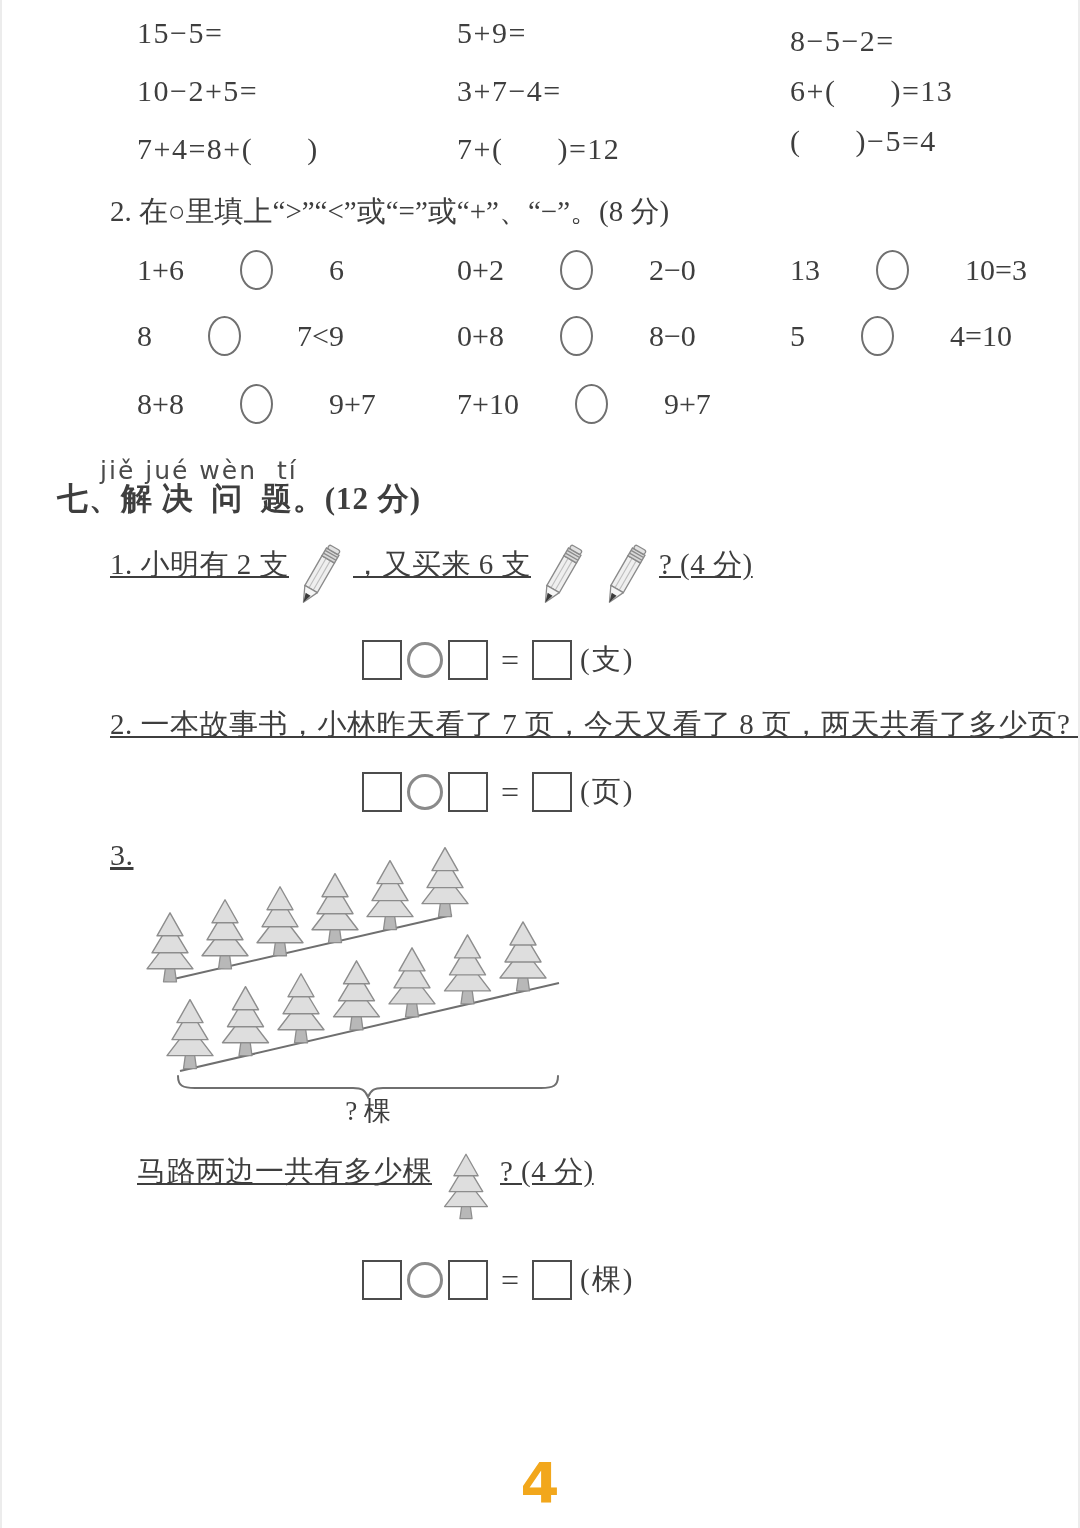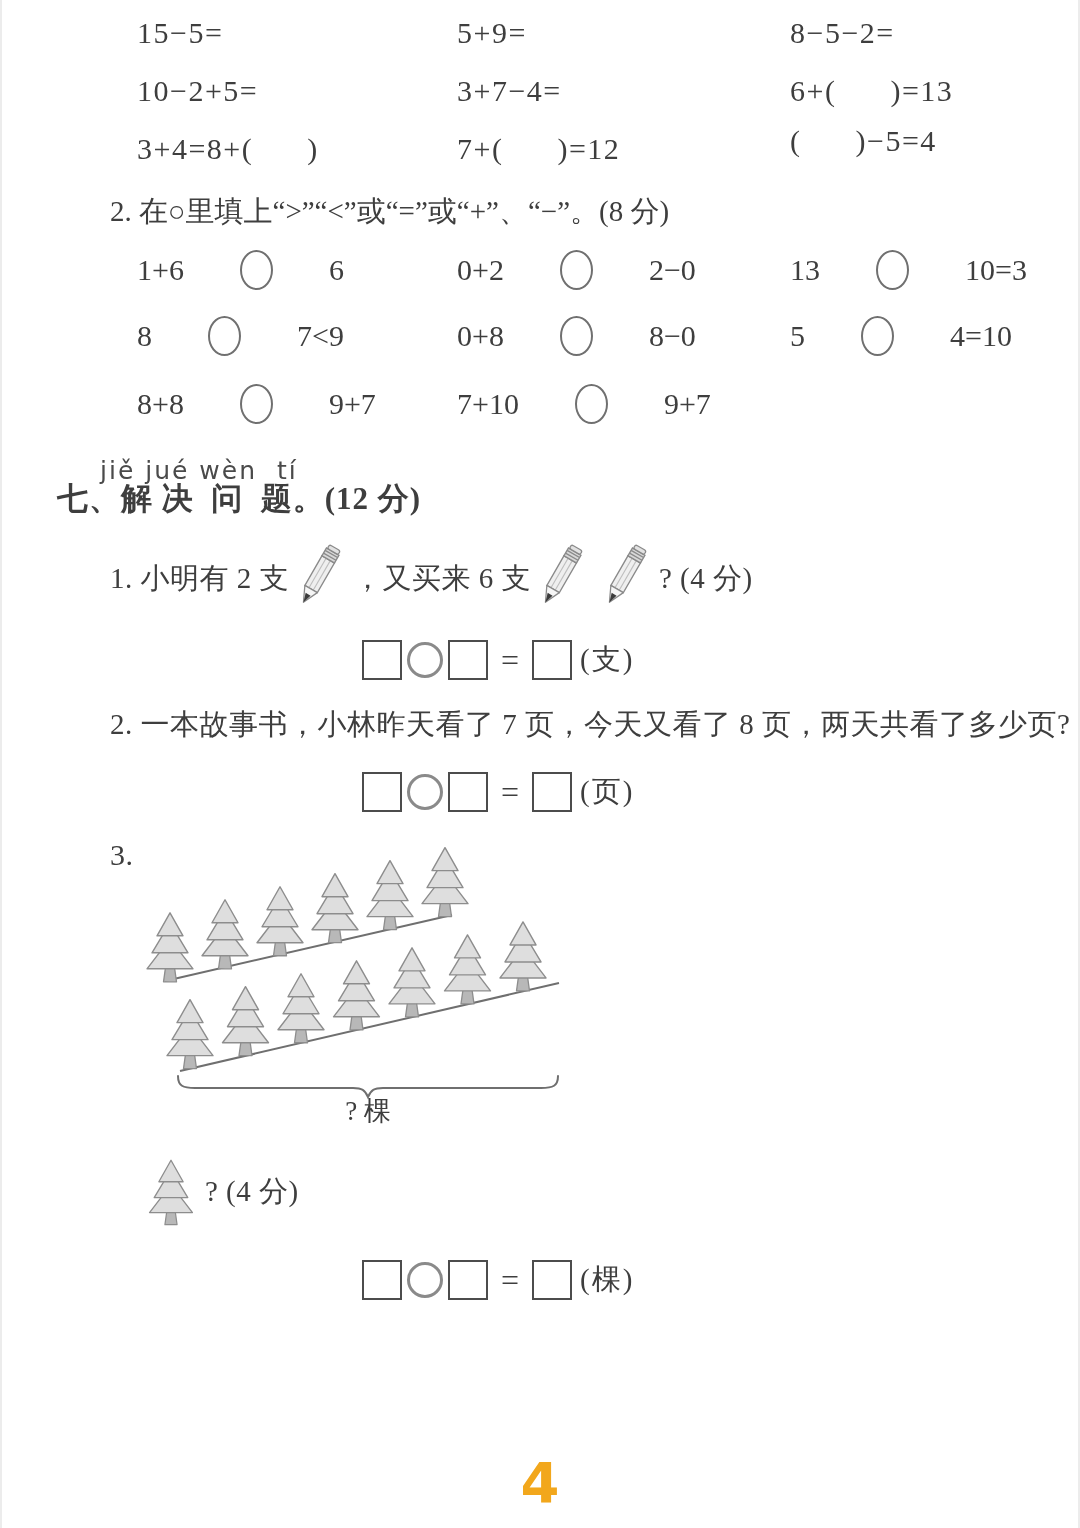--- a/index.html
+++ b/index.html
@@ -48,23 +48,24 @@
     font-size:25px;color:#4a4a4a;
     letter-spacing:2px;white-space:pre;margin-top:8px;
   }
   .sec7-title{
     position:absolute;left:55px;top:478px;
     font-size:31px;font-weight:bold;
     letter-spacing:1px;white-space:pre;
   }
   .qline{
     position:absolute;
-    display:flex;align-items:center;
+    display:flex;align-items:flex-start;
     font-size:29px;white-space:pre;
     letter-spacing:0.5px;
+    text-decoration:underline;
   }
   
   .eq{
     position:absolute;left:360px;
     display:flex;align-items:center;
   }
   .eq .box{
     width:40px;height:40px;
     border:2px solid #4c4c4c;
     background:#fff;
@@ -119,25 +120,25 @@
         <polygon points="-8,14 0,31 8,14" fill="#f6f6f6" stroke="#8a8a8a" stroke-width="1.4" stroke-linejoin="round"></polygon>
         <polygon points="-3.2,20.5 0,31 3.2,20.7" fill="#3c3c3c"></polygon>
       </g>
     </g>
   </defs>
 </svg>
 
 <div>
   <span class="oral-cell c0" style="top:16px">15−5=</span>
   <span class="oral-cell c1" style="top:16px">5+9=</span>
-  <span class="oral-cell c2" style="top:16px">8−5−2=</span>
+  <span class="oral-cell c2" style="top:24px">8−5−2=</span>
   <span class="oral-cell c0" style="top:74px">10−2+5=</span>
   <span class="oral-cell c1" style="top:74px">3+7−4=</span>
   <span class="oral-cell c2" style="top:74px">6+(      )=13</span>
-  <span class="oral-cell c0" style="top:132px">3+4=8+(      )</span>
+  <span class="oral-cell c0" style="top:132px">7+4=8+(      )</span>
   <span class="oral-cell c1" style="top:132px">7+(      )=12</span>
   <span class="oral-cell c2" style="top:124px">(      )−5=4</span>
 </div>
 
 <div>
   <div class="sec-title" style="top:192px">2. 在○里填上“&gt;”“&lt;”或“=”或“+”、“−”。(8 分)</div>
 
   <div class="cmp c0" style="top:250px">
     <span>1+6</span>
     <span class="cmp-circle"></span>
@@ -242,20 +243,21 @@
       <use href="#fir-tree" x="176.5" y="111.8049"></use>
       <use href="#fir-tree" x="232" y="98.8512"></use>
       <use href="#fir-tree" x="287.5" y="85.89750000000001"></use>
       <use href="#fir-tree" x="343" y="72.94380000000001"></use>
     </g>
   <path d="M28,228 C28,238 33,240 45,240 L203,240 C212,240 215,242 218,249 C221,242 224,240 233,240 L391,240 C403,240 408,238 408,228" fill="none" stroke="#6f6f6f" stroke-width="2" stroke-linecap="round"></path>
   <text x="218" y="272" text-anchor="middle" font-size="27">? 棵</text>
 </svg>
 
 <div class="qline" style="left:135px;top:1152px;height:80px">
+  <span>马路两边一共有多少棵</span>
   <svg class="tree-icon" viewBox="0 0 60 70">
       <use href="#fir-tree"></use>
     </svg>
   <span>? (4 分)</span>
 </div>
 
 <div class="eq" style="top:1260px">
   <span class="box"></span>
   <span class="circ"></span>
   <span class="box"></span>

